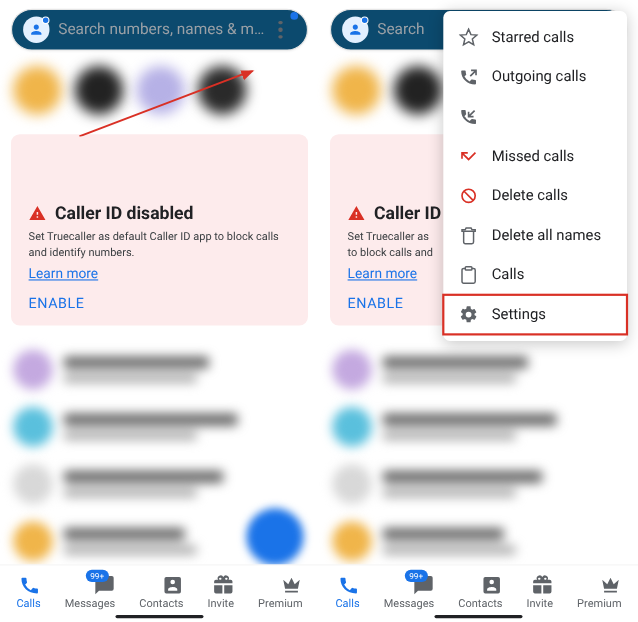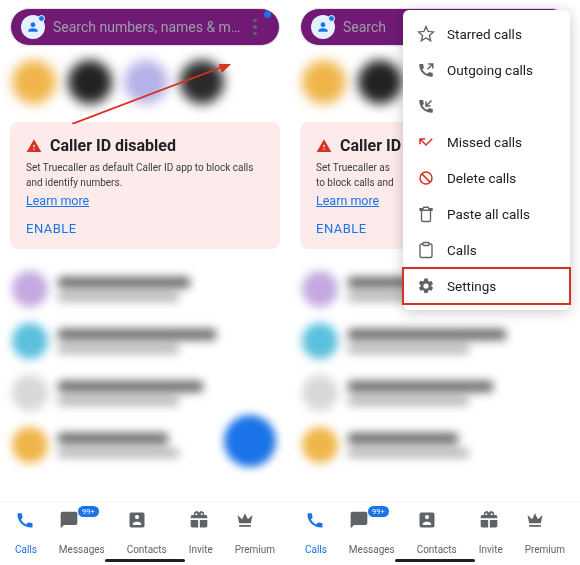--- a/index.html
+++ b/index.html
@@ -1,50 +1,50 @@
 <!DOCTYPE html>
 <html><head>
 <meta charset="utf-8">
 <style>
 * { margin: 0; padding: 0; box-sizing: border-box; font-family: -apple-system, BlinkMacSystemFont, 'Segoe UI', Roboto, sans-serif; }
 body { width: 580px; height: 565px; background: #fff; display: flex; position: relative; }
 .phone-screen { width: 50%; padding: 8px 10px 0; position: relative; }
-.search-bar { display: flex; align-items: center; background: #701a75; border: 1px solid #e5e5e5; border-radius: 24px; padding: 6px 10px; height: 38px; box-shadow: 0 1px 2px rgba(0,0,0,0.05); }
+.search-bar { display: flex; align-items: center; background: #0c4a6e; border: 1px solid #e5e5e5; border-radius: 24px; padding: 6px 10px; height: 38px; box-shadow: 0 1px 2px rgba(0,0,0,0.05); }
 .profile-icon { width: 24px; height: 24px; border-radius: 50%; background: #e3f0ff; display: flex; align-items: center; justify-content: center; position: relative; margin-right: 8px; }
 .profile-icon svg { width: 14px; height: 14px; fill: #1a73e8; }
 .profile-icon .dot { position: absolute; top: 0; right: 0; width: 7px; height: 7px; border-radius: 50%; background: #1a73e8; border: 1.5px solid #fff; }
 .search-placeholder { color: #9aa0a6; font-size: 14px; flex: 1; overflow: hidden; white-space: nowrap; text-overflow: ellipsis; }
 .more-button { width: 28px; height: 28px; display: flex; flex-direction: column; align-items: center; justify-content: center; gap: 3px; position: relative; }
 .more-button .mdot { width: 3.5px; height: 3.5px; border-radius: 50%; background: #5f6368; }
 .more-button .indicator { position: absolute; top: -2px; right: -2px; width: 7px; height: 7px; border-radius: 50%; background: #1a73e8; }
 .favorites-row { display: flex; gap: 12px; padding: 14px 2px 12px; }
 .favorite { width: 44px; height: 44px; border-radius: 50%; filter: blur(6px); }
 .f1 { background: #f0b54a; }
 .f2 { background: #222; }
 .f3 { background: #b6b1e6; }
 .f4 { background: #2a2a2a; }
 .alert-card { margin-top: 6px; background: #fdebec; border-radius: 8px; padding: 14px 16px 12px; }
-.alert-title { display: flex; align-items: center; gap: 8px; font-weight: 700; color: #202124; font-size: 16px; margin-bottom: 6px; }
+.alert-title { display: flex; align-items: center; gap: 8px; font-weight: 700; color: #202124; font-size: 16px; margin-bottom: 6px; margin-top: 48px; }
 .alert-title svg { width: 16px; height: 16px; fill: #d93025; }
 .alert-body { font-size: 10px; color: #3c4043; line-height: 1.45; }
 .learn-more { color: #1a73e8; text-decoration: underline; font-size: 12.5px; display: inline-block; margin-top: 2px; }
 .enable-btn { color: #1a73e8; font-weight: 400; font-size: 13px; letter-spacing: .5px; margin-top: 12px; display: inline-block; }
 .call-list { margin-top: 14px; position: relative; }
 .call-item { display: flex; align-items: center; gap: 10px; padding: 8px 2px; filter: blur(5px); }
 .avatar { width: 36px; height: 36px; border-radius: 50%; flex-shrink: 0; }
 .av1 { background: #c4a9e0; }
 .av2 { background: #5ac0dd; }
 .av3 { background: #d8d8d8; }
 .av4 { background: #f0b54a; }
 .call-info { flex: 1; }
 .call-name { height: 11px; background: #676767; border-radius: 3px; margin-bottom: 5px; }
 .call-sub { height: 8px; background: #aaa; border-radius: 3px; width: 55%; }
 .fab { position: absolute; right: 4px; bottom: 4px; width: 52px; height: 52px; border-radius: 50%; background: #1a73e8; display: flex; align-items: center; justify-content: center; filter: blur(4px); }
 .bottom-nav { position: absolute; bottom: 0; left: 0; right: 0; display: flex; justify-content: space-around; padding: 8px 4px 10px; background: #fff; border-top: 1px solid rgba(0,0,0,0.04); }
-.nav-item { display: flex; flex-direction: column; align-items: flex-start; gap: 14px; color: #5f6368; font-size: 10px; position: relative; }
+.nav-item { display: flex; flex-direction: column; align-items: flex-end; gap: 2px; color: #5f6368; font-size: 10px; position: relative; }
 .nav-item.active { color: #1a73e8; }
 .nav-item svg { width: 20px; height: 20px; }
 .nav-item.active svg { fill: #1a73e8; }
 .nav-item svg { fill: #5f6368; }
 .badge { position: absolute; top: -4px; right: 6px; background: #1a73e8; color: #fff; border-radius: 8px; font-size: 7.5px; padding: 1px 4px; }
 .nav-line { position: absolute; bottom: 3px; left: 50%; transform: translateX(-50%); width: 80px; height: 3.5px; background: #202124; border-radius: 2px; }
 .dropdown-menu { position: absolute; top: 10px; right: 10px; width: 167px; background: #fff; border-radius: 6px; box-shadow: 0 2px 14px rgba(0,0,0,0.22); padding: 6px 0; z-index: 10; }
 .menu-item { display: flex; align-items: center; gap: 12px; padding: 9px 14px; font-size: 13.5px; color: #202124; }
 .menu-item svg { width: 18px; height: 18px; fill: #5f6368; flex-shrink: 0; }
 .menu-item.highlighted { outline: 2px solid #d93025; outline-offset: -1px; }
@@ -256,21 +256,21 @@
       <svg viewBox="0 0 24 24">
           <circle cx="12" cy="12" r="8" fill="none" stroke="#d93025" stroke-width="2"></circle>
           <line x1="6.5" y1="6.5" x2="17.5" y2="17.5" stroke="#d93025" stroke-width="2"></line>
         </svg>
       <span>Delete calls</span>
     </div>
     <div class="menu-item">
       <svg viewBox="0 0 24 24">
           <path d="M6 7h12v13a2 2 0 01-2 2H8a2 2 0 01-2-2V7zm3-4h6l1 2h4v2H4V5h4l1-2z" fill="none" stroke="#5f6368" stroke-width="1.8"></path>
         </svg>
-      <span>Paste all calls</span>
+      <span>Delete all names</span>
     </div>
     <div class="menu-item">
       <svg viewBox="0 0 24 24">
           <path d="M16 4h2a2 2 0 012 2v14a2 2 0 01-2 2H6a2 2 0 01-2-2V6a2 2 0 012-2h2M9 2h6a1 1 0 011 1v2a1 1 0 01-1 1H9a1 1 0 01-1-1V3a1 1 0 011-1z" fill="none" stroke="#5f6368" stroke-width="1.8"></path>
         </svg>
       <span>Calls</span>
     </div>
     <div class="menu-item highlighted">
       <svg viewBox="0 0 24 24">
           <path d="M19.14 12.94a7.49 7.49 0 000-1.88l2.03-1.58a.5.5 0 00.12-.63l-1.92-3.32a.5.5 0 00-.6-.22l-2.39.96a7.03 7.03 0 00-1.62-.94l-.36-2.54A.5.5 0 0013.92 2h-3.84a.5.5 0 00-.49.42l-.36 2.54c-.58.24-1.12.56-1.62.94l-2.39-.96a.5.5 0 00-.6.22L2.7 8.48a.5.5 0 00.12.63l2.03 1.58a7.49 7.49 0 000 1.88L2.82 14.15a.5.5 0 00-.12.63l1.92 3.32c.13.23.4.32.6.22l2.39-.96c.5.38 1.04.7 1.62.94l.36 2.54a.5.5 0 00.49.42h3.84a.5.5 0 00.49-.42l.36-2.54c.58-.24 1.12-.56 1.62-.94l2.39.96c.23.09.47 0 .6-.22l1.92-3.32a.5.5 0 00-.12-.63l-2.03-1.58zM12 15.5A3.5 3.5 0 1112 8.5a3.5 3.5 0 010 7z"></path>

